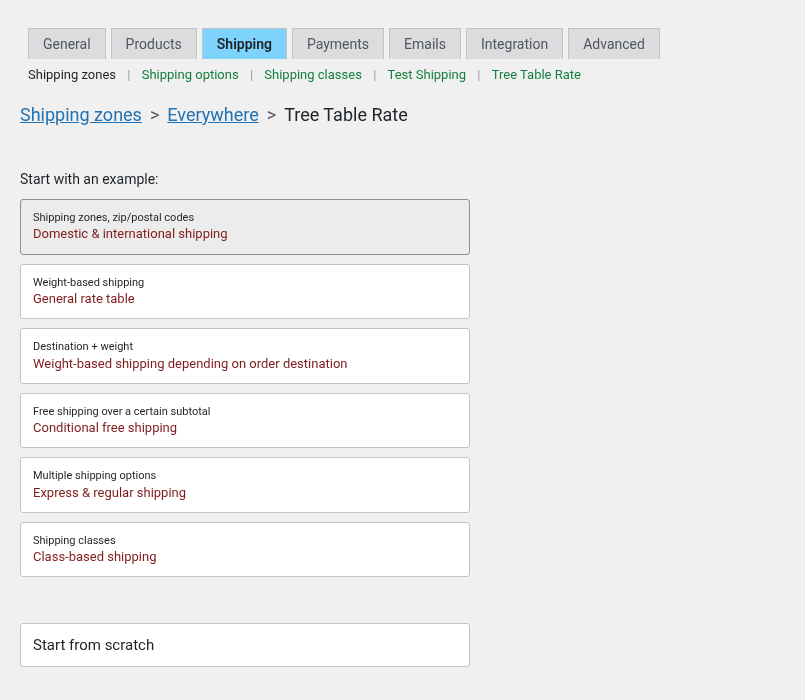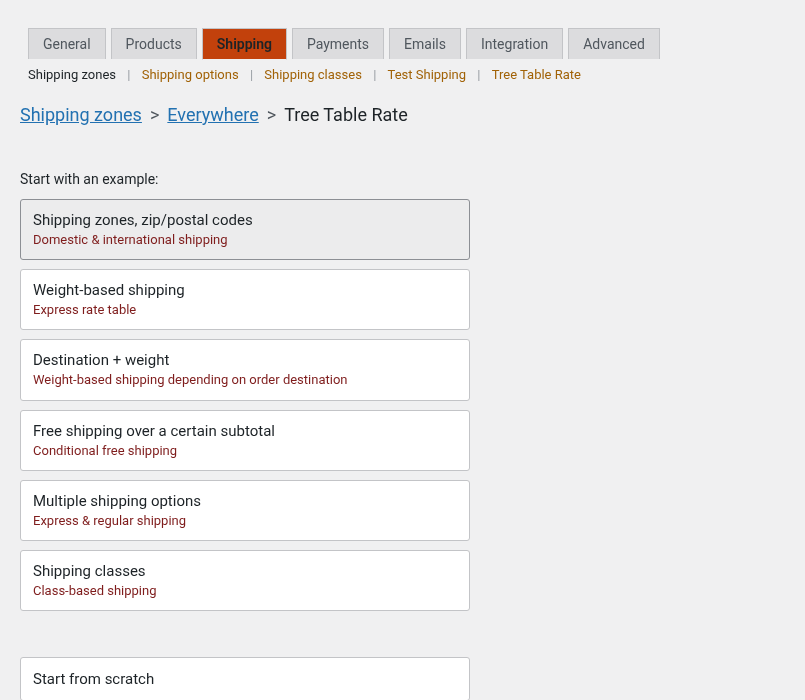--- a/index.html
+++ b/index.html
@@ -26,33 +26,33 @@
       background: #dcdcde;
       color: #50575e;
       padding: 7px 14px;
       font-size: 14px;
       border: 1px solid #c3c4c7;
       border-bottom: none;
       cursor: pointer;
       text-align: right;
     }
     .tab.active {
-      background: #c2410c;
+      background: #7dd3fc;
       border-bottom: 1px solid #f0f0f1;
       color: #1d2327;
       font-weight: 600;
       margin-bottom: -1px;
     }
     .subnav {
       padding: 8px 22px 4px 22px;
       font-size: 13px;
       color: #2271b1;
     }
     .subnav-item {
-      color: #a16207;
+      color: #15803d;
       cursor: pointer;
       padding: 0 6px;
     }
     .subnav-item.active {
       color: #1d2327;
       font-weight: 400;
     }
     .subnav-sep {
       color: #989da3;
       padding: 0 2px;
@@ -94,21 +94,21 @@
       border: 1px solid #c3c4c7;
       border-radius: 3px;
       padding: 10px 12px;
       cursor: pointer;
     }
     .option-card.selected {
       background: #ececed;
       border: 1px solid #8c8f94;
     }
     .option-title {
-      font-size: 15px;
+      font-size: 11px;
       color: #1d2327;
       font-weight: 400;
       line-height: 1.4;
     }
     .option-desc {
       font-size: 13px;
       color: #7f1d1d;
       line-height: 1.4;
     }
     .scratch {
@@ -163,21 +163,21 @@
 
 <div class="section-label">Start with an example:</div>
 
 <div class="options">
   <div class="option-card selected">
     <div class="option-title">Shipping zones, zip/postal codes</div>
     <div class="option-desc">Domestic &amp; international shipping</div>
   </div>
   <div class="option-card">
     <div class="option-title">Weight-based shipping</div>
-    <div class="option-desc">Express rate table</div>
+    <div class="option-desc">General rate table</div>
   </div>
   <div class="option-card">
     <div class="option-title">Destination + weight</div>
     <div class="option-desc">Weight-based shipping depending on order destination</div>
   </div>
   <div class="option-card">
     <div class="option-title">Free shipping over a certain subtotal</div>
     <div class="option-desc">Conditional free shipping</div>
   </div>
   <div class="option-card">

